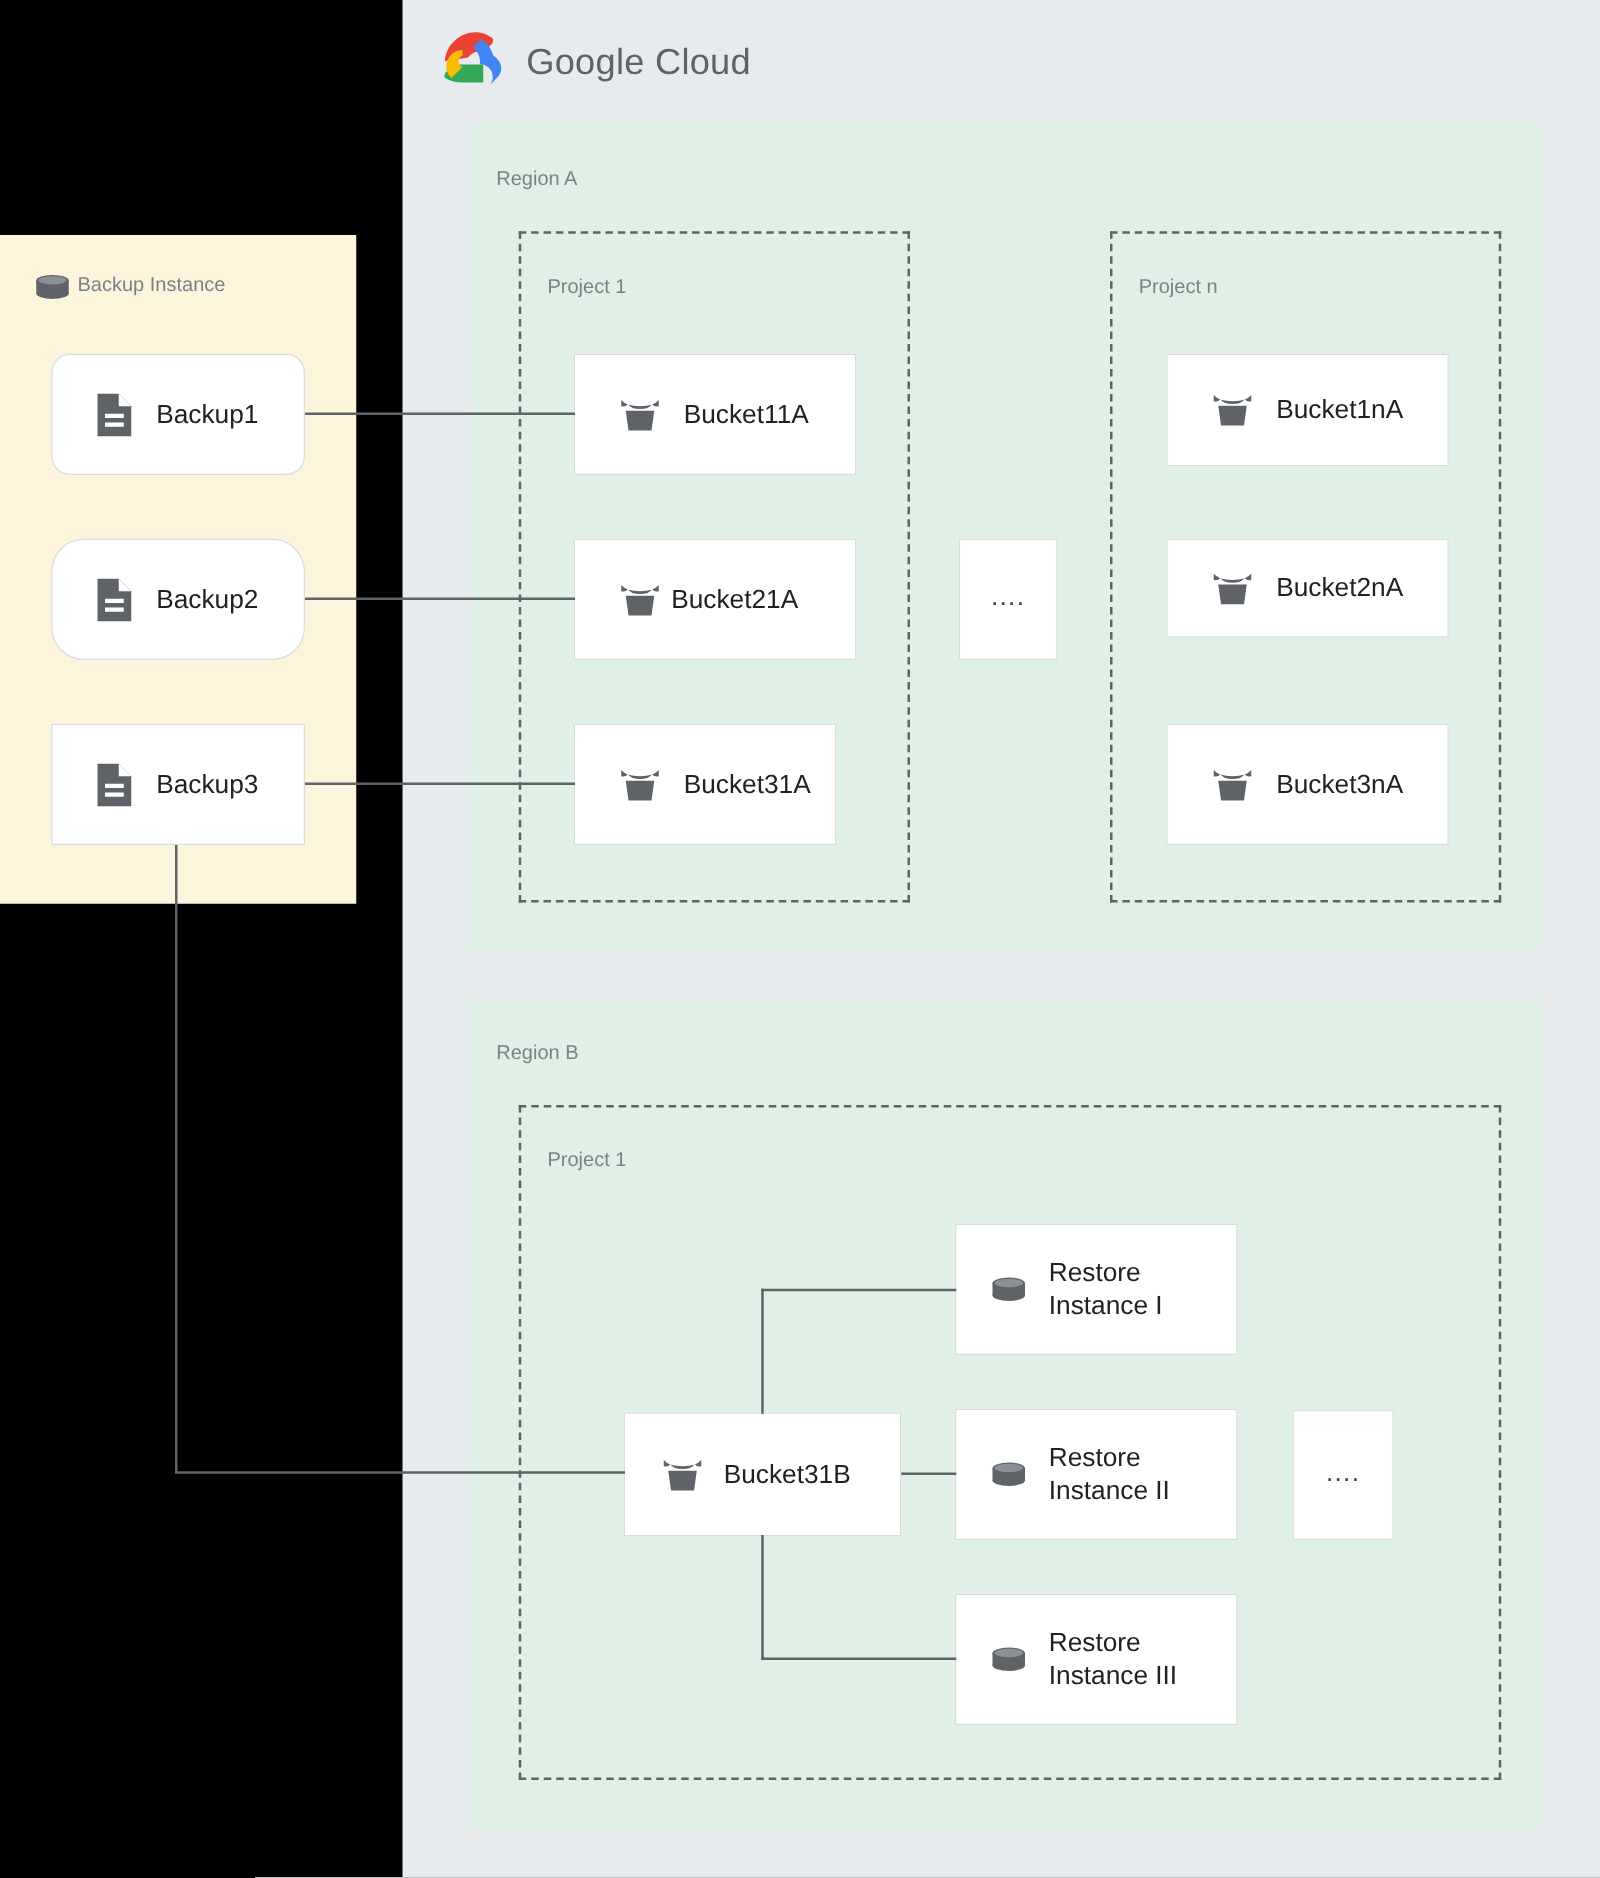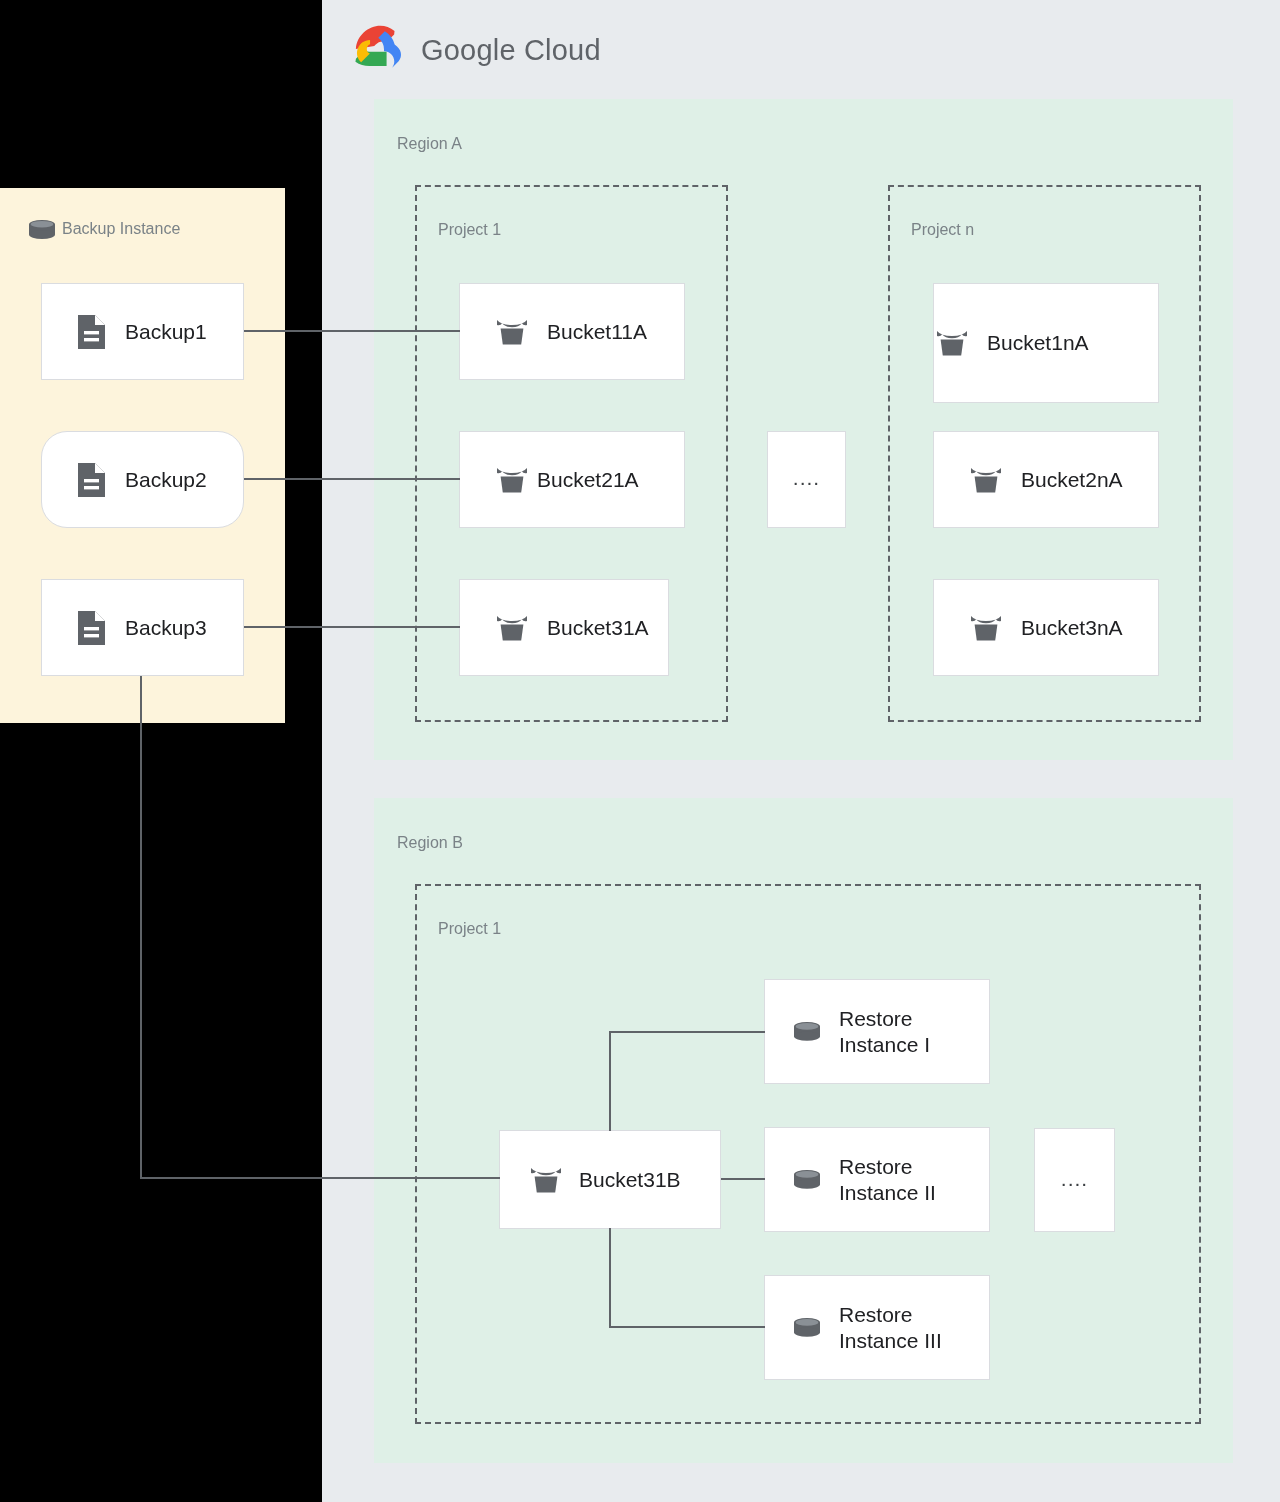--- a/index.html
+++ b/index.html
@@ -87,29 +87,29 @@
       <path d="M3 6 L3 11 Q6.5 11.8 8.2 9.3 Q11 13.2 18 13.2 Q25 13.2 27.8 9.3 Q29.5 11.8 33 11 L33 6 Q29 11 18 11 Q7 11 3 6 Z" fill="#5f6368"></path>
       <path d="M6.6 14.6 L29.4 14.6 L27.2 30.4 L8.8 30.4 Z" fill="#5f6368"></path>
     </svg>
     <span class="lbl">Bucket31A</span>
   </div>
 
   <div class="dots-card" style="left:767px;top:431px;width:79px;height:97px;">
     <span class="dots">....</span>
   </div>
 
-  <div class="card" style="left:933px;top:283px;width:226px;height:120px;gap:17px;">
+  <div class="card" style="left:933px;top:283px;width:226px;height:90px;padding-left:34px;gap:17px;">
     <svg class="ico" width="36" height="36" viewBox="0 0 36 36">
       <path d="M3 6 L3 11 Q6.5 11.8 8.2 9.3 Q11 13.2 18 13.2 Q25 13.2 27.8 9.3 Q29.5 11.8 33 11 L33 6 Q29 11 18 11 Q7 11 3 6 Z" fill="#5f6368"></path>
       <path d="M6.6 14.6 L29.4 14.6 L27.2 30.4 L8.8 30.4 Z" fill="#5f6368"></path>
     </svg>
     <span class="lbl">Bucket1nA</span>
   </div>
 
-  <div class="card" style="left:933px;top:431px;width:226px;height:97px;padding-left:34px;gap:17px;">
+  <div class="card" style="left:933px;top:431px;width:226px;height:79px;padding-left:34px;gap:17px;">
     <svg class="ico" width="36" height="36" viewBox="0 0 36 36">
       <path d="M3 6 L3 11 Q6.5 11.8 8.2 9.3 Q11 13.2 18 13.2 Q25 13.2 27.8 9.3 Q29.5 11.8 33 11 L33 6 Q29 11 18 11 Q7 11 3 6 Z" fill="#5f6368"></path>
       <path d="M6.6 14.6 L29.4 14.6 L27.2 30.4 L8.8 30.4 Z" fill="#5f6368"></path>
     </svg>
     <span class="lbl">Bucket2nA</span>
   </div>
 
   <div class="card" style="left:933px;top:579px;width:226px;height:97px;padding-left:34px;gap:17px;">
     <svg class="ico" width="36" height="36" viewBox="0 0 36 36">
       <path d="M3 6 L3 11 Q6.5 11.8 8.2 9.3 Q11 13.2 18 13.2 Q25 13.2 27.8 9.3 Q29.5 11.8 33 11 L33 6 Q29 11 18 11 Q7 11 3 6 Z" fill="#5f6368"></path>
@@ -171,21 +171,21 @@
 
   <div class="backup-panel"></div>
   <svg style="position:absolute;left:26px;top:217px;" width="32" height="28" viewBox="0 0 32 28">
     <ellipse cx="16" cy="7.5" rx="13" ry="4.6" fill="#5f6368"></ellipse>
     <rect x="3" y="7.5" width="26" height="10" fill="#5f6368"></rect>
     <ellipse cx="16" cy="17.5" rx="13" ry="4.6" fill="#5f6368"></ellipse>
     <ellipse cx="16" cy="7.2" rx="11.4" ry="3.3" fill="#8a9096"></ellipse>
   </svg>
   <div class="backup-inst-label">Backup Instance</div>
 
-  <div class="card" style="left:41px;top:283px;width:203px;height:97px;padding-left:32px;gap:17px;">
+  <div class="card" style="left:41px;top:283px;width:203px;height:97px;padding-left:32px;gap:17px;border-radius:15px;">
     <svg class="ico" width="34" height="38" viewBox="0 0 34 38">
       <path d="M4 2 L21 2 L31 12 L31 36 L4 36 Z" fill="#5f6368"></path>
       <path d="M21 2 L31 12 L21 12 Z" fill="#ffffff"></path>
       <rect x="10" y="18" width="15" height="3.4" fill="#ffffff"></rect>
       <rect x="10" y="25" width="15" height="3.4" fill="#ffffff"></rect>
     </svg>
     <span class="lbl">Backup1</span>
   </div>
 
   <div class="card" style="left:41px;top:431px;width:203px;height:97px;padding-left:32px;gap:17px;border-radius:26px;">

